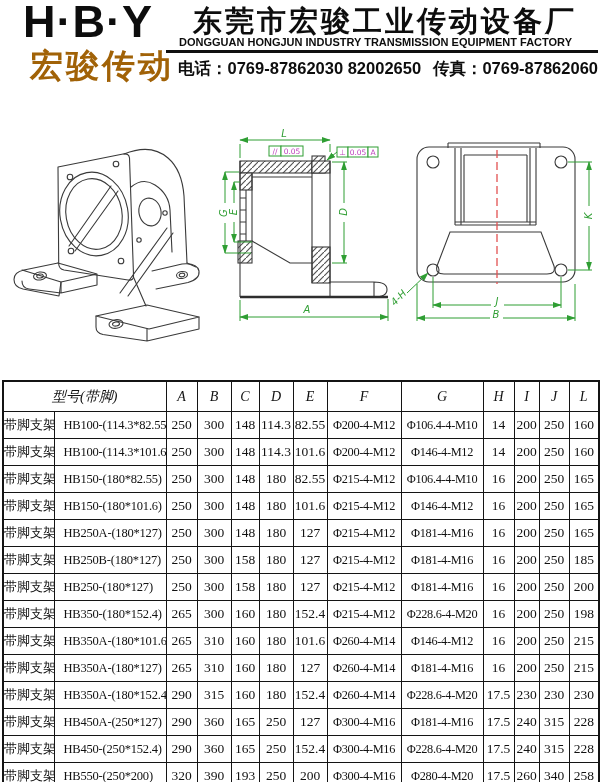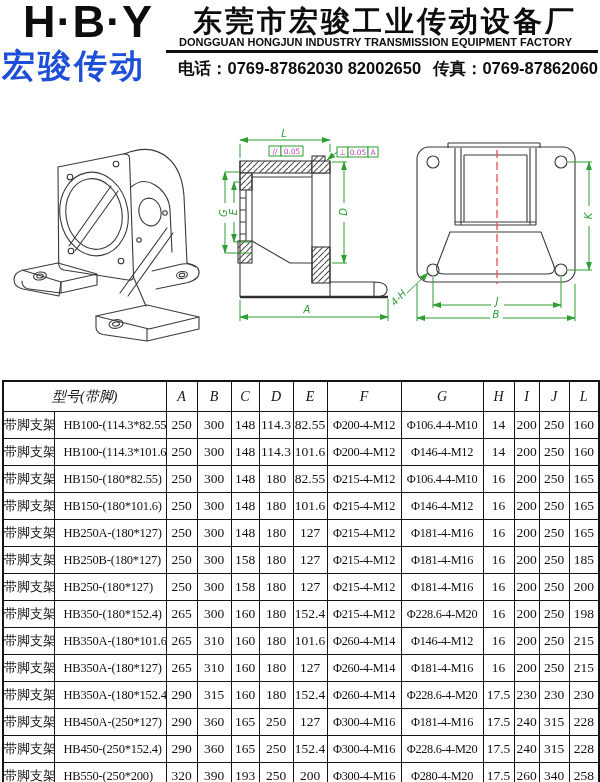--- a/index.html
+++ b/index.html
@@ -3,23 +3,23 @@
 <meta charset="utf-8">
 <style>
   html,body{margin:0;padding:0;background:#888;}
   .page{position:relative;width:600px;height:782px;background:#fff;overflow:hidden;
         font-family:"Liberation Serif","DejaVu Serif",serif;color:#111;}
   
   .hdr{position:absolute;left:0;top:0;width:600px;height:95px;}
   .logo-top{position:absolute;left:4px;top:-4px;width:168px;text-align:center;
         font-family:"Liberation Sans","DejaVu Sans",sans-serif;font-weight:900;
         font-size:45px;letter-spacing:1px;color:#0d0d0d;}
-  .logo-bottom{position:absolute;left:2px;top:44px;width:172px;text-align:left;
+  .logo-bottom{position:absolute;left:2px;top:44px;width:172px;text-align:right;
         font-family:"Liberation Sans","DejaVu Sans",sans-serif;font-weight:900;
-        font-size:33px;letter-spacing:3px;color:#1d4ed8;white-space:nowrap;}
+        font-size:33px;letter-spacing:3px;color:#a16207;white-space:nowrap;}
   .co-cn{position:absolute;left:177px;top:2px;width:423px;
         font-family:"Liberation Sans","DejaVu Sans",sans-serif;font-weight:900;
         font-size:29px;letter-spacing:3px;white-space:nowrap;color:#0d0d0d;margin-left:16px;}
   .co-en{position:absolute;left:179px;top:36px;width:421px;
         font-family:"Liberation Sans","DejaVu Sans",sans-serif;font-weight:700;
         font-size:11px;white-space:nowrap;color:#0d0d0d;}
   .hdr-rule{position:absolute;left:166px;top:50px;width:432px;height:2.5px;background:#101010;}
   .phone-row{position:absolute;left:178px;top:58px;width:420px;display:flex;
         justify-content:space-between;font-family:"Liberation Sans","DejaVu Sans",sans-serif;
         font-weight:800;font-size:16.5px;white-space:nowrap;color:#0d0d0d;}

